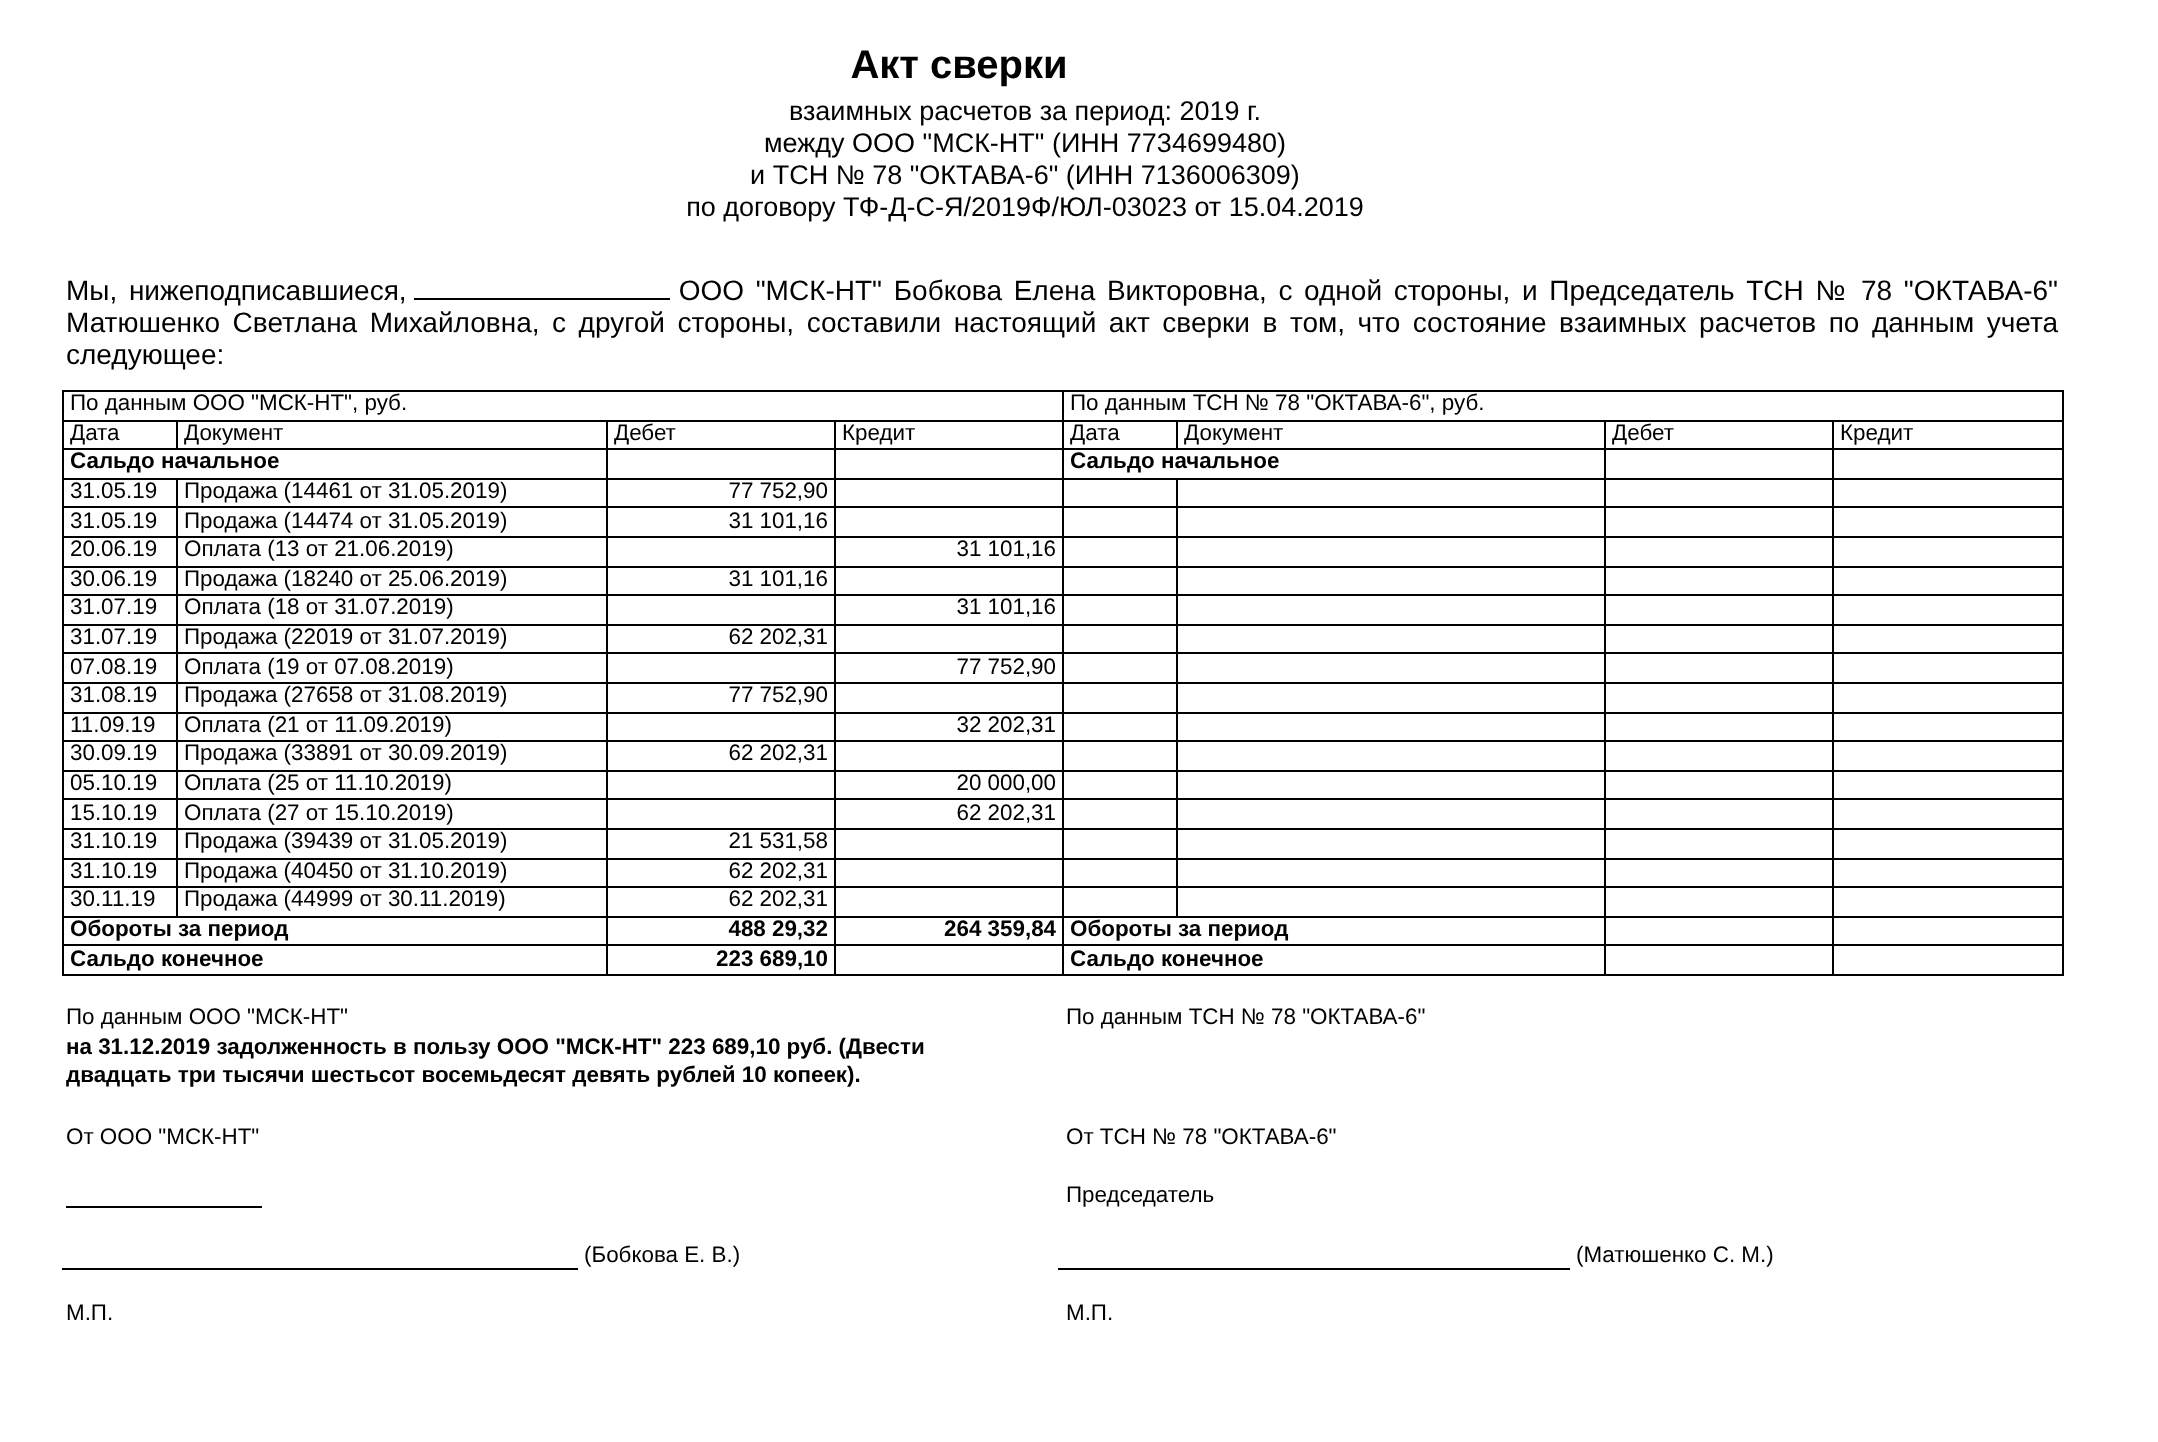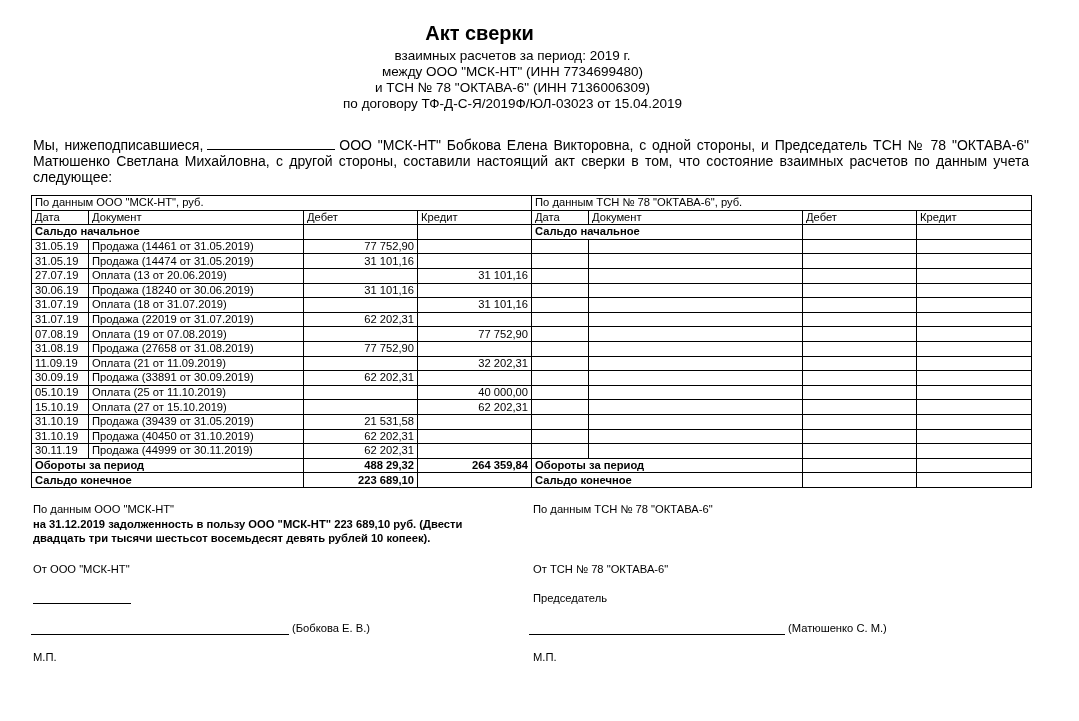--- a/index.html
+++ b/index.html
@@ -80,32 +80,32 @@
         <td>31.05.19</td>
         <td>Продажа (14474 от 31.05.2019)</td>
         <td class="r">31 101,16</td>
         <td class="r"></td>
         <td></td>
         <td></td>
         <td></td>
         <td></td>
       </tr>
       <tr>
-        <td>27.07.19</td>
-        <td>Оплата (13 от 20.06.2019)</td>
+        <td>20.06.19</td>
+        <td>Оплата (13 от 21.06.2019)</td>
         <td class="r"></td>
         <td class="r">31 101,16</td>
         <td></td>
         <td></td>
         <td></td>
         <td></td>
       </tr>
       <tr>
         <td>30.06.19</td>
-        <td>Продажа (18240 от 30.06.2019)</td>
+        <td>Продажа (18240 от 25.06.2019)</td>
         <td class="r">31 101,16</td>
         <td class="r"></td>
         <td></td>
         <td></td>
         <td></td>
         <td></td>
       </tr>
       <tr>
         <td>31.07.19</td>
         <td>Оплата (18 от 31.07.2019)</td>
@@ -163,21 +163,21 @@
         <td class="r"></td>
         <td></td>
         <td></td>
         <td></td>
         <td></td>
       </tr>
       <tr>
         <td>05.10.19</td>
         <td>Оплата (25 от 11.10.2019)</td>
         <td class="r"></td>
-        <td class="r">40 000,00</td>
+        <td class="r">20 000,00</td>
         <td></td>
         <td></td>
         <td></td>
         <td></td>
       </tr>
       <tr>
         <td>15.10.19</td>
         <td>Оплата (27 от 15.10.2019)</td>
         <td class="r"></td>
         <td class="r">62 202,31</td>

